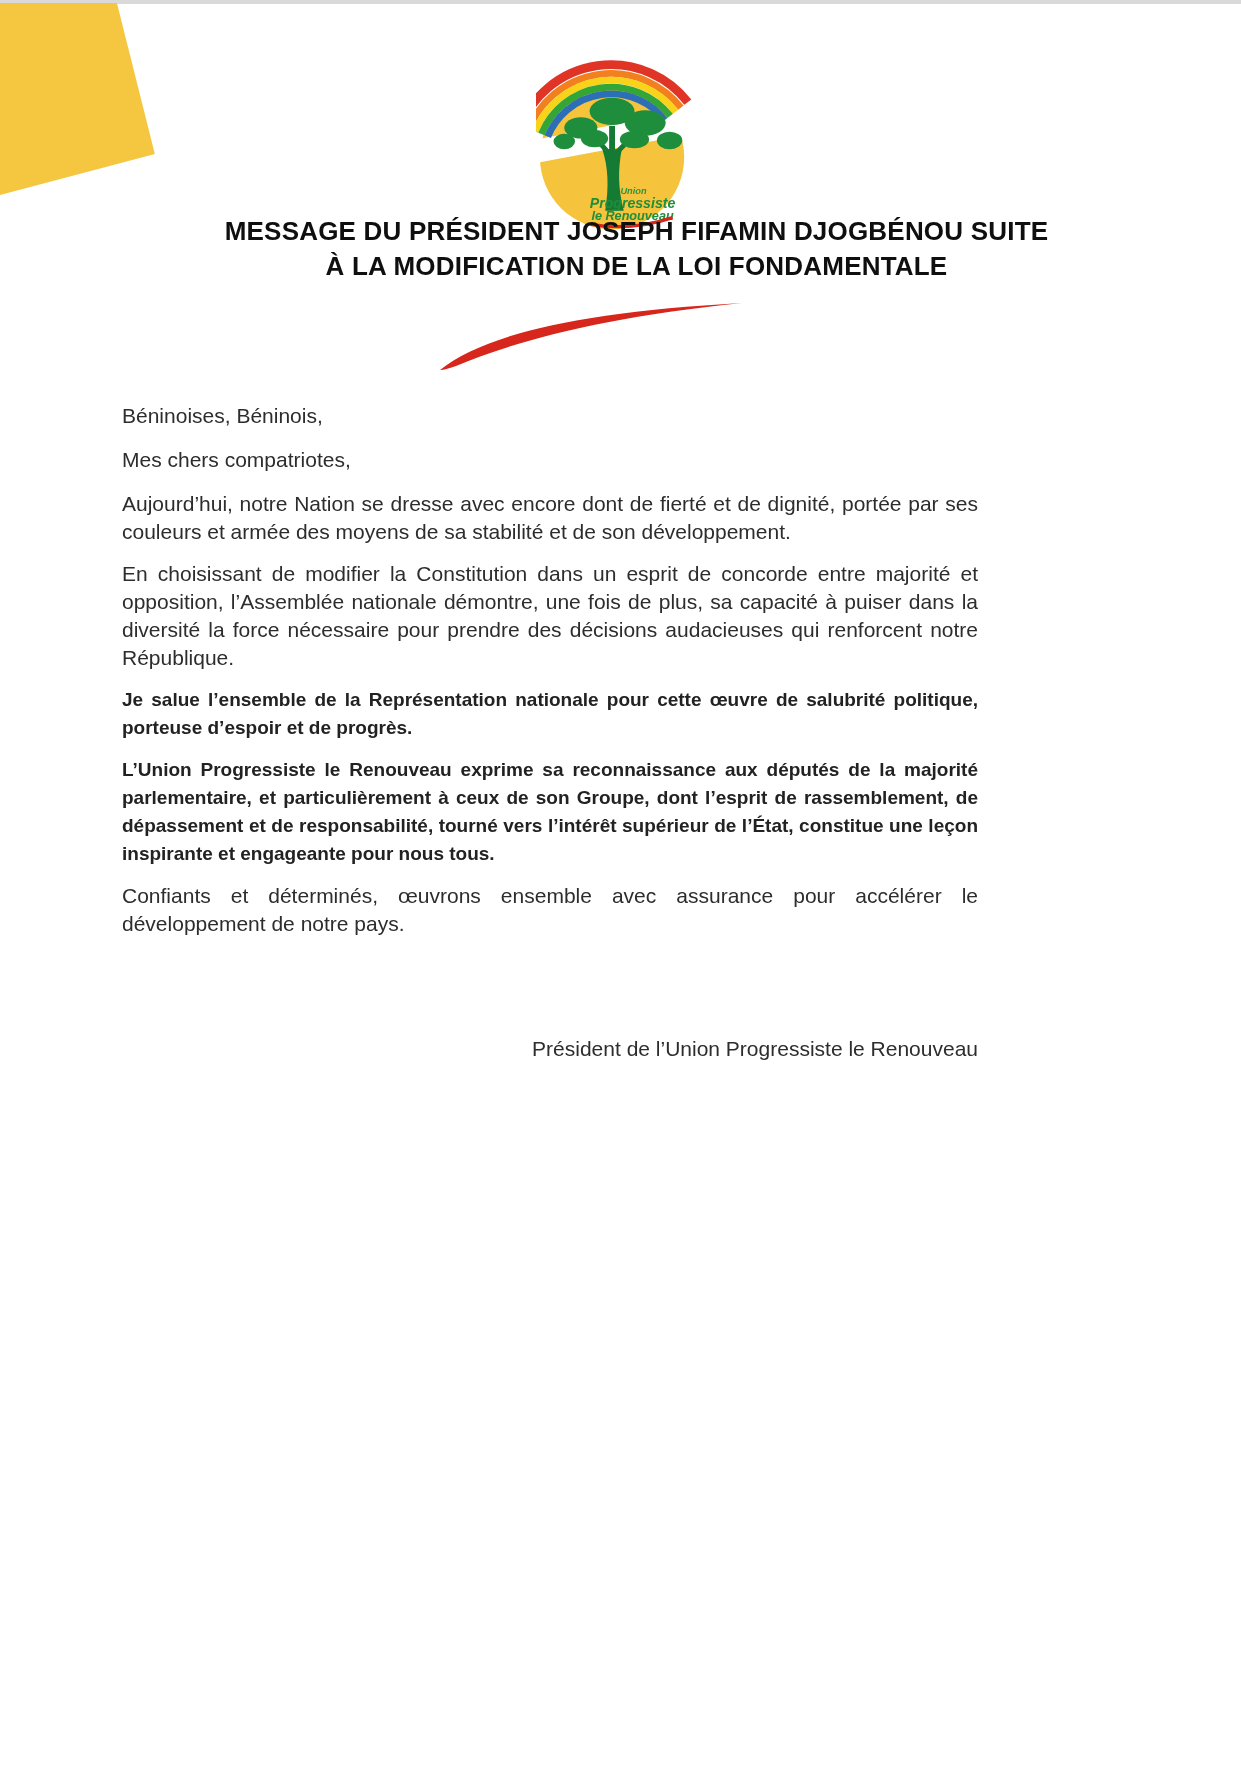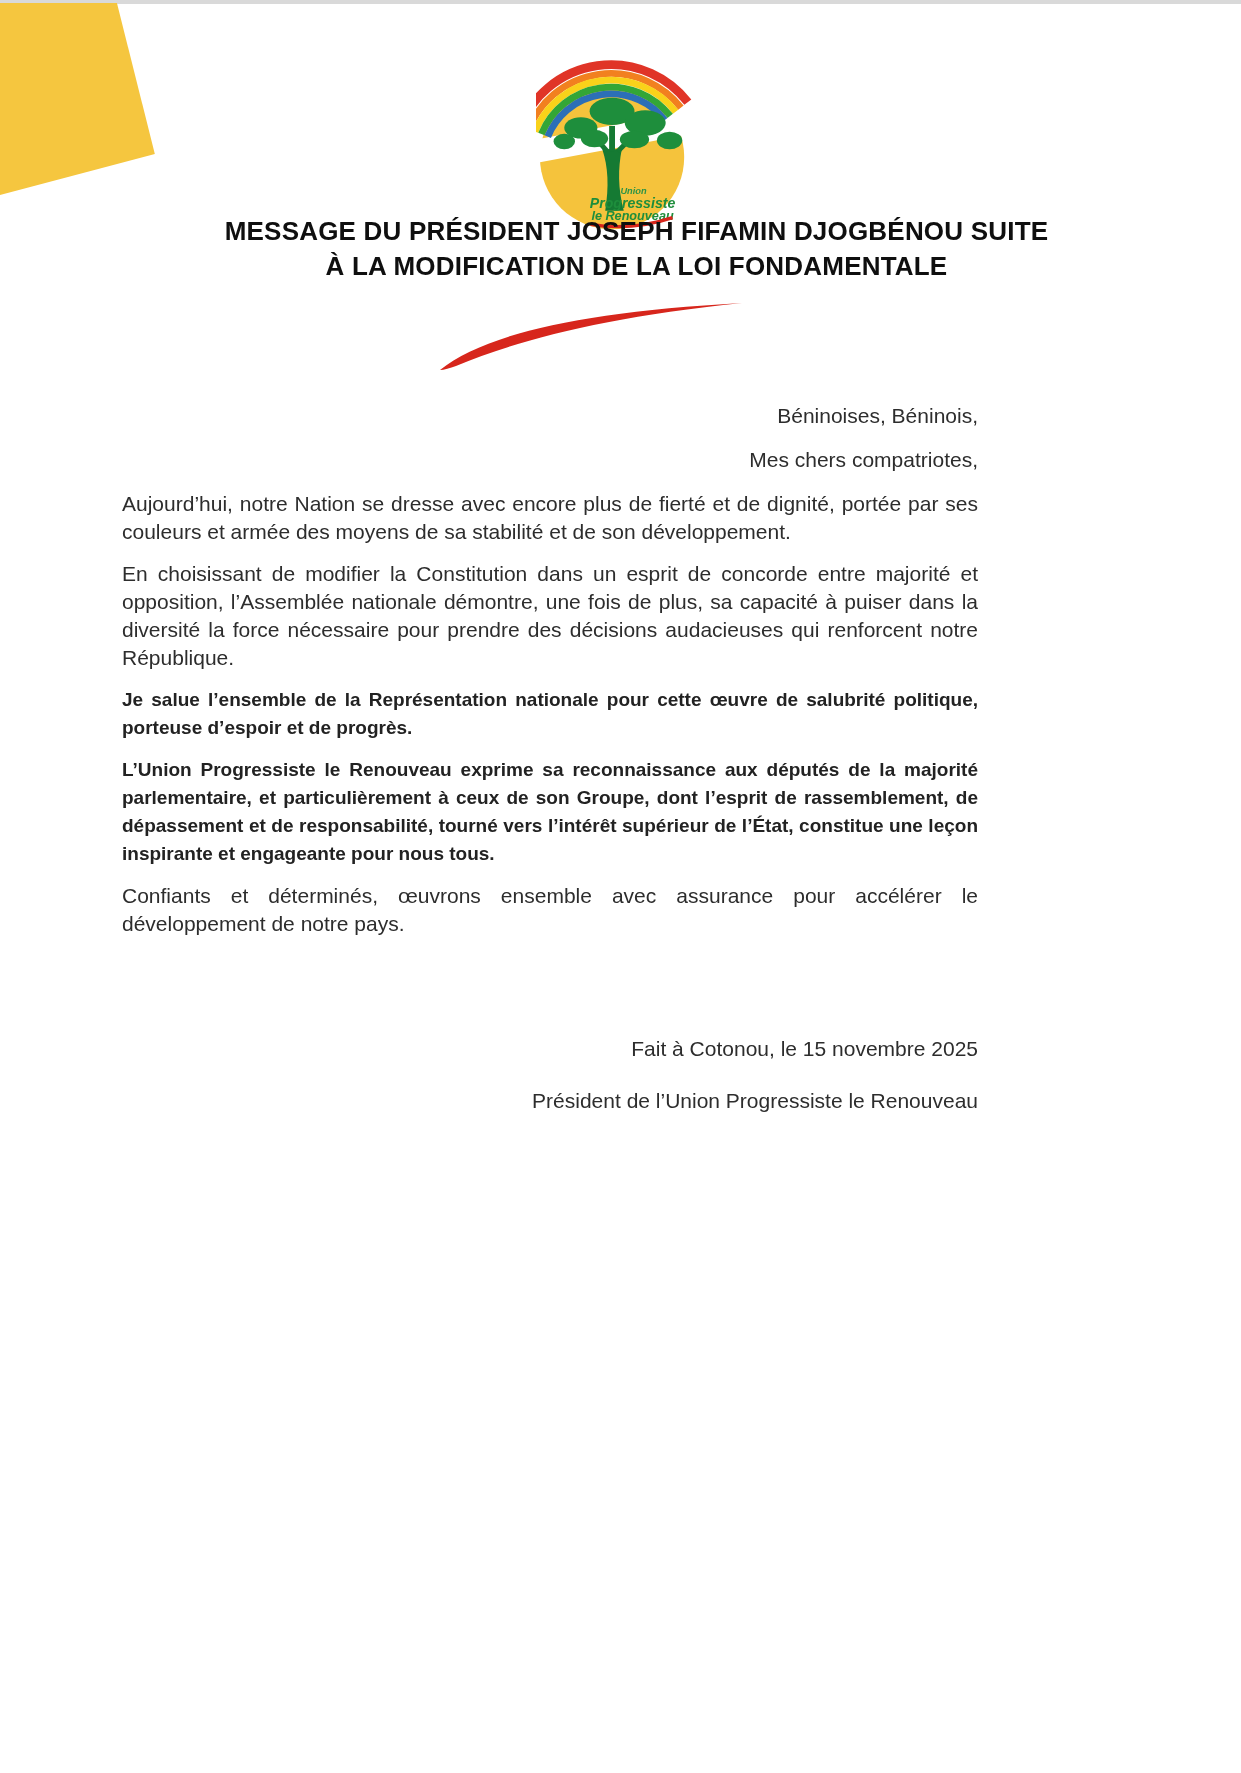--- a/index.html
+++ b/index.html
@@ -17,21 +17,21 @@
   .title{
     position:absolute;top:214px;left:16px;width:1241px;text-align:center;
     font-weight:bold;font-size:26px;line-height:35px;letter-spacing:0.2px;color:#0f0f0f;
   }
   .title-swoosh{position:absolute;left:430px;top:299px;width:315px;height:74px;}
   .body-text{
     position:absolute;left:122px;top:402px;width:856px;
     font-size:21px;line-height:28px;text-align:justify;
   }
   .body-text p{margin:0 0 14px 0;}
-  .body-text p.salutation{margin-bottom:16px;text-align:right;}
+  .body-text p.salutation{margin-bottom:16px;text-align:left;}
   .body-text p.bold{font-weight:bold;color:#222222;font-size:19px;}
   .closing{
     position:absolute;left:122px;top:1036px;width:856px;
     text-align:right;font-size:21px;line-height:26px;
   }
   .closing p{margin:0 0 26px 0;}
   .closing p.signatory{font-weight:bold;color:#111111;margin-bottom:22px;}
 </style>
 </head>
 <body>
@@ -78,25 +78,24 @@
     <div>À LA MODIFICATION DE LA LOI FONDAMENTALE</div>
   </div>
 
   <svg class="title-swoosh" viewBox="0 0 315 72" aria-hidden="true">
     <path d="M 10,70 C 55,34 150,12 312,3 C 175,17 88,40 26,66 C 20,68 14,70 10,70 Z" fill="#D7261C"></path>
   </svg>
 
   <div class="body-text">
     <p class="salutation">Béninoises, Béninois,</p>
     <p class="salutation">Mes chers compatriotes,</p>
-    <p class="para">Aujourd’hui, notre Nation se dresse avec encore plus de fierté et de dignité, portée par ses couleurs et armée des moyens de sa stabilité et de son développement.</p>
+    <p class="para">Aujourd’hui, notre Nation se dresse avec encore dont de fierté et de dignité, portée par ses couleurs et armée des moyens de sa stabilité et de son développement.</p>
     <p class="para">En choisissant de modifier la Constitution dans un esprit de concorde entre majorité et opposition, l’Assemblée nationale démontre, une fois de plus, sa capacité à puiser dans la diversité la force nécessaire pour prendre des décisions audacieuses qui renforcent notre République.</p>
     <p class="para bold">Je salue l’ensemble de la Représentation nationale pour cette œuvre de salubrité politique, porteuse d’espoir et de progrès.</p>
     <p class="para bold">L’Union Progressiste le Renouveau exprime sa reconnaissance aux députés de la majorité parlementaire, et particulièrement à ceux de son Groupe, dont l’esprit de rassemblement, de dépassement et de responsabilité, tourné vers l’intérêt supérieur de l’État, constitue une leçon inspirante et engageante pour nous tous.</p>
     <p class="para">Confiants et déterminés, œuvrons ensemble avec assurance pour accélérer le développement de notre pays.</p>
   </div>
 
   <div class="closing">
-    <p>Fait à Cotonou, le 15 novembre 2025</p>
     <p>Président de l’Union Progressiste le Renouveau</p>
   </div>
 
 </div>
 
 </body></html>

